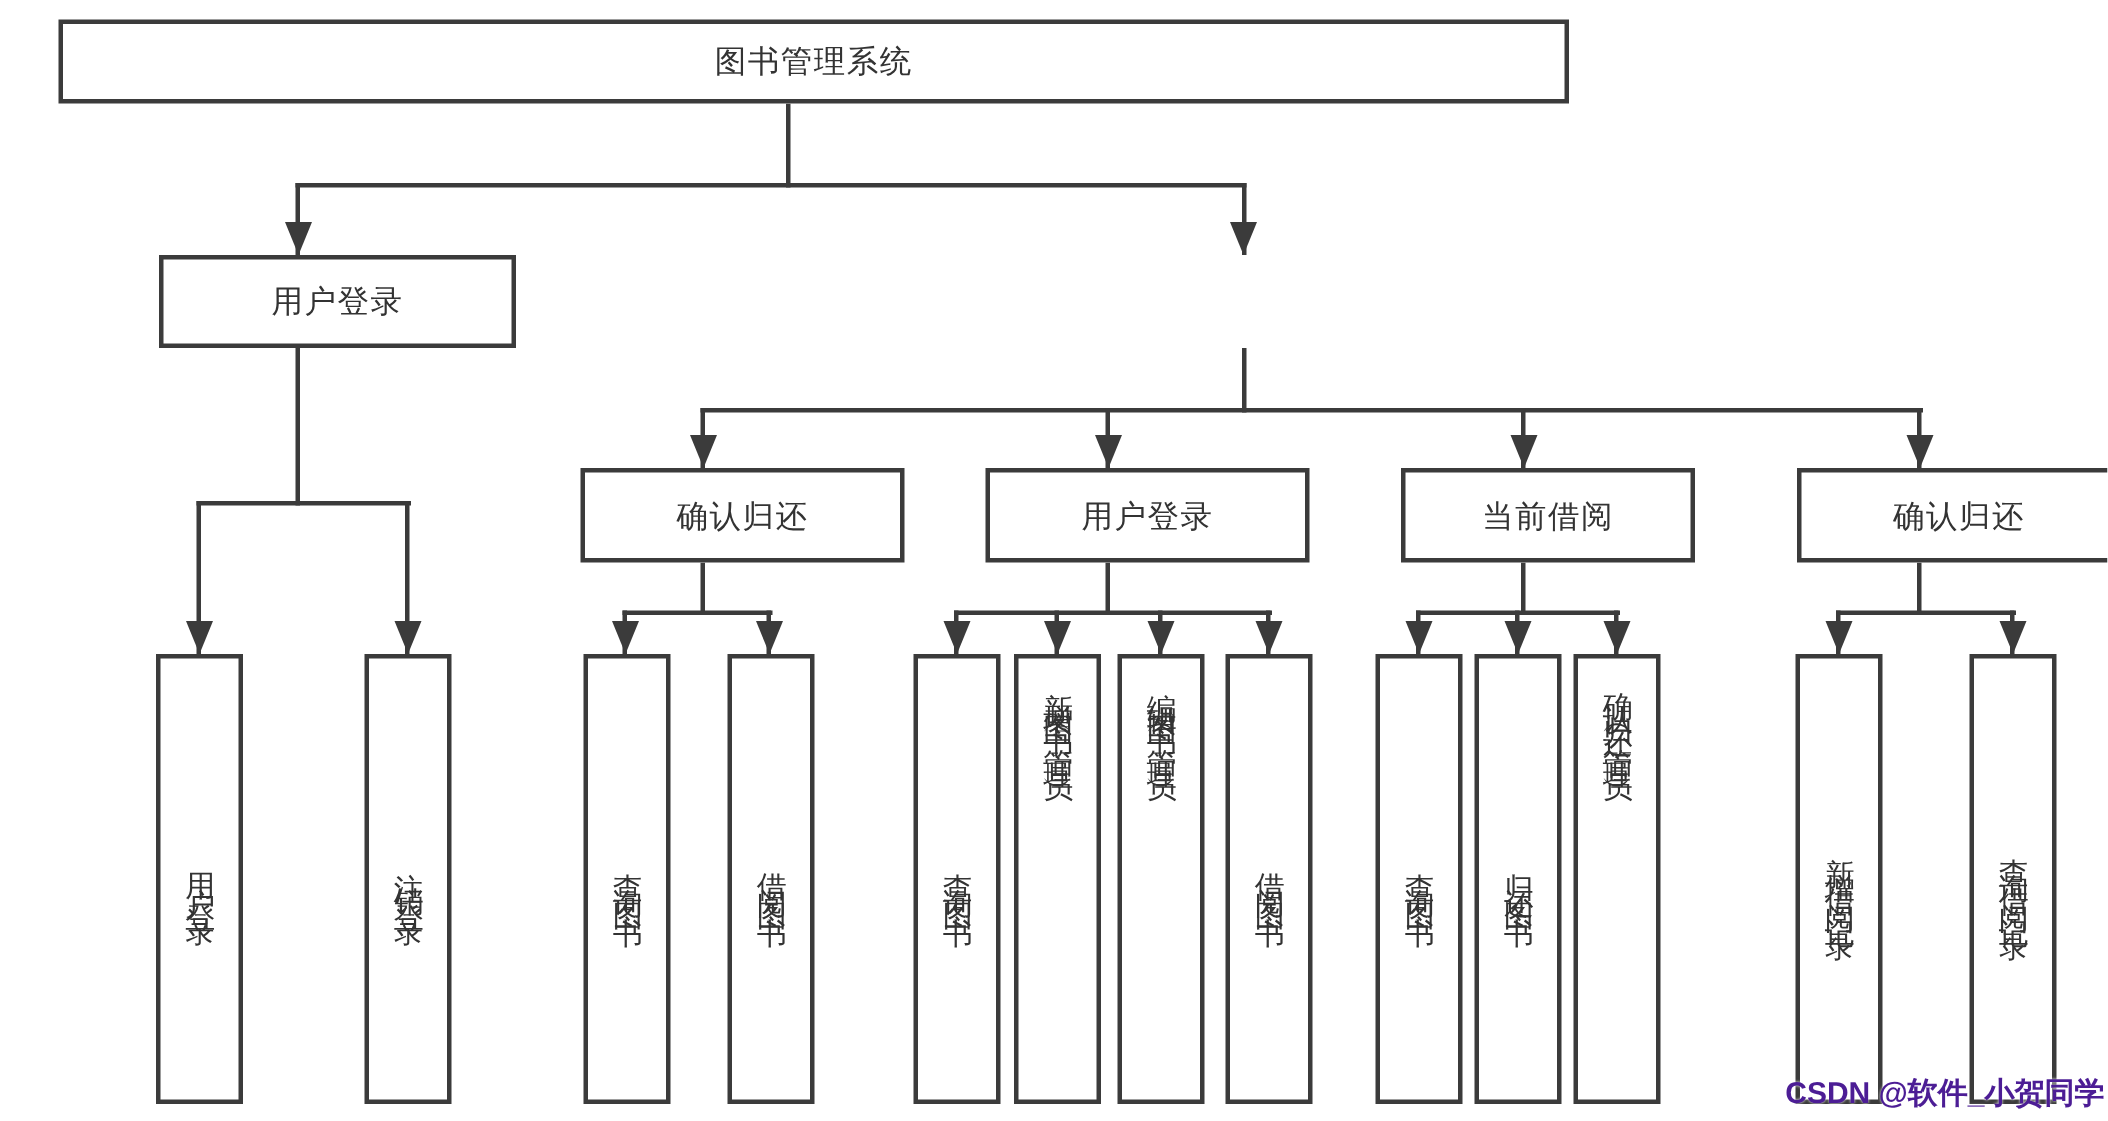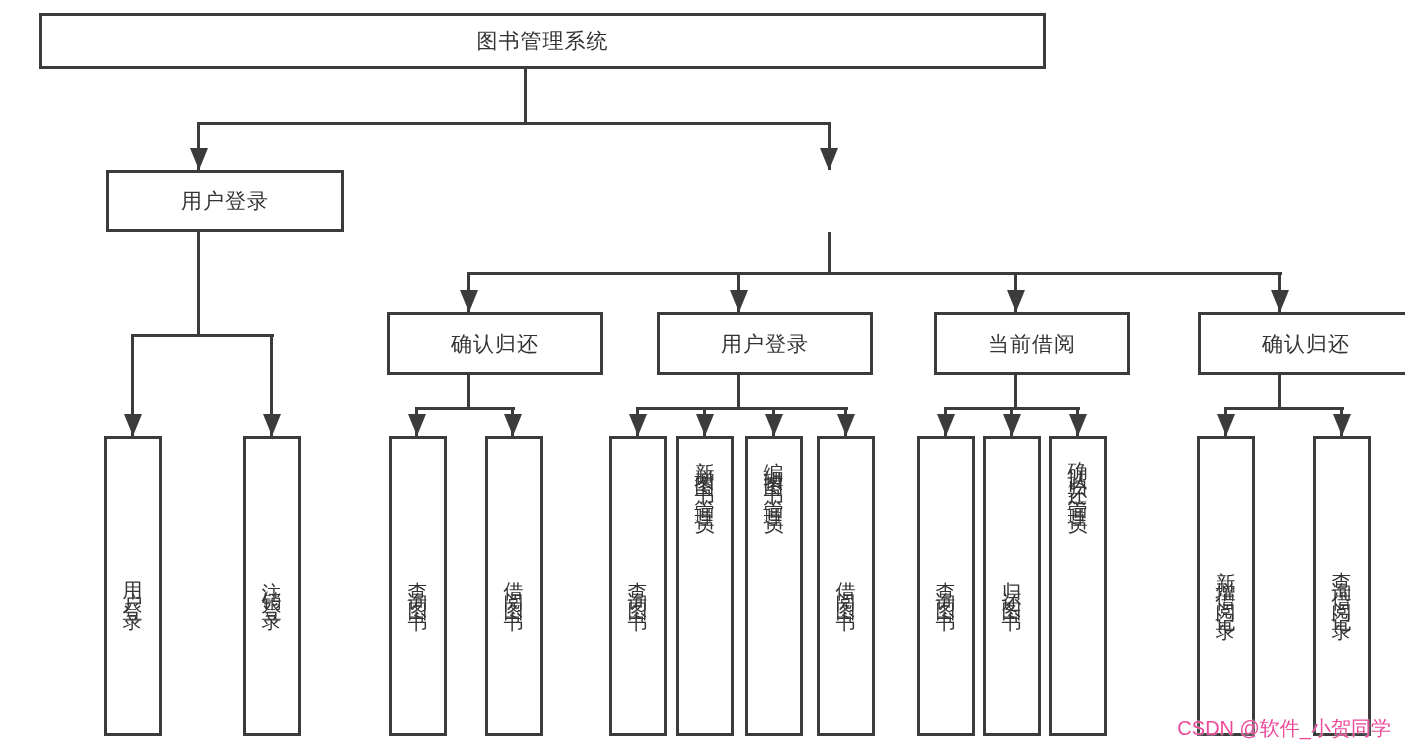--- a/index.html
+++ b/index.html
@@ -62,27 +62,28 @@
     position: absolute;
     width: 0; height: 0;
     border-left: 9px solid transparent;
     border-right: 9px solid transparent;
     border-top: 22px solid #3b3b3b;
     z-index: 1;
   }
 
   .watermark {
     position: absolute;
-    right: 14px;
+    right: 2px;
     bottom: 5px;
     font-size: 20px;
-    color: #ec4899;
+    color: #4c1d95;
     text-shadow: 0 0 2px #ffffff;
     z-index: 5;
     white-space: nowrap;
+    font-weight: bold;
   }
 </style>
 </head>
 <body>
 
 <div class="canvas">
 
   <div class="hbox" style="left:13px;top:13px;width:1007px;height:56px">
     <span>图书管理系统</span>
   </div>

